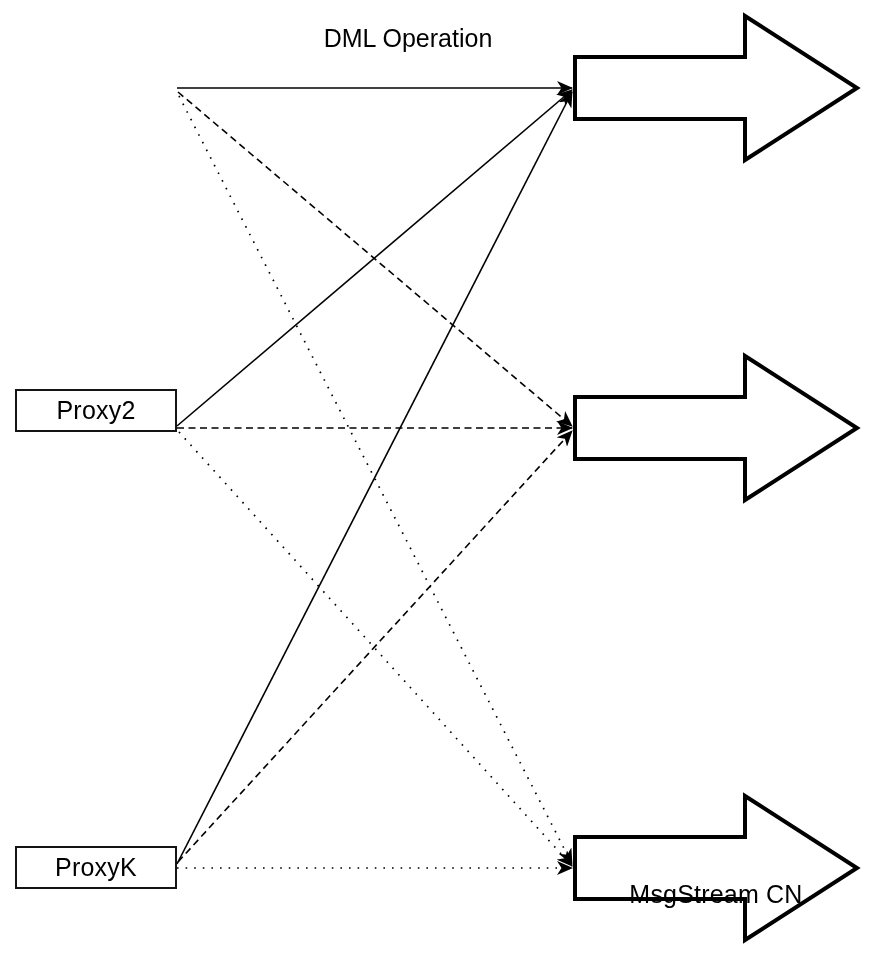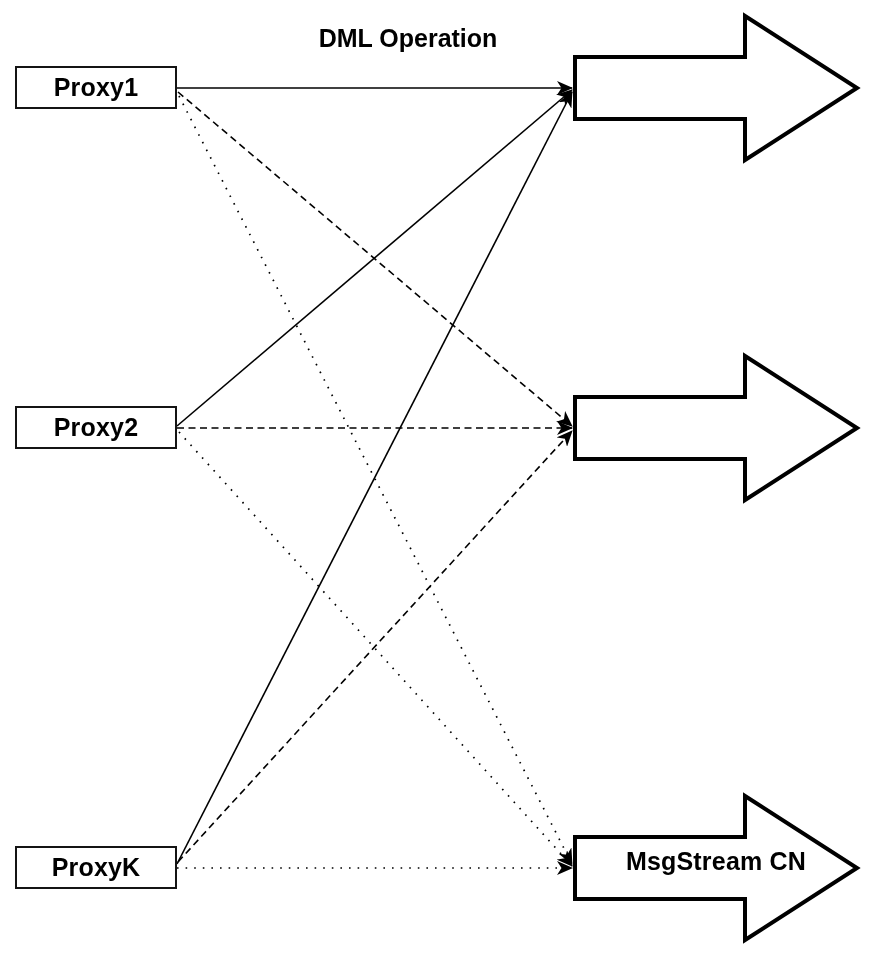--- a/index.html
+++ b/index.html
@@ -8,21 +8,20 @@
     background: #ffffff;
   }
   .canvas {
     position: relative;
     width: 875px;
     height: 956px;
     background: #ffffff;
     font-family: "Liberation Sans", sans-serif;
     color: #000000;
     overflow: hidden;
-    font-weight: bold;
   }
   .layer-svg {
     position: absolute;
     left: 0;
     top: 0;
     width: 875px;
     height: 956px;
   }
   .diagram-title {
     position: absolute;
@@ -42,37 +41,37 @@
     box-sizing: border-box;
     background: #ffffff;
     border: 2.5px solid #141414;
     display: flex;
     align-items: center;
     justify-content: center;
     font-size: 25px;
     letter-spacing: 0.2px;
   }
   .proxy-box.p1 { top: 66px; }
-  .proxy-box.p2 { top: 406px; }
+  .proxy-box.p2 { top: 389px; }
   .proxy-box.pk { top: 846px; }
   .stream-label {
     position: absolute;
     left: 575px;
     width: 282px;
     height: 62px;
     display: flex;
     align-items: center;
     justify-content: center;
     font-size: 25px;
     letter-spacing: 0.2px;
     pointer-events: none;
   }
   .stream-label.s1 { top: 57px; }
   .stream-label.s2 { top: 397px; }
-  .stream-label.sn { top: 830px; }
+  .stream-label.sn { top: 847px; align-items: flex-end; }
   .edge-line { stroke: #000000; fill: none; }
   .edge-solid  { stroke-width: 1.6; }
   .edge-dashed { stroke-width: 1.6; stroke-dasharray: 7 4.5; }
   .edge-dotted { stroke-width: 1.7; stroke-dasharray: 1.6 7; }
   .block-arrow {
     fill: #ffffff;
     stroke: #000000;
     stroke-width: 4;
     stroke-linejoin: miter;
   }
@@ -103,23 +102,20 @@
 
     <line class="edge-line edge-dotted" x1="179" y1="96" x2="572" y2="864" marker-end="url(#arrowhead)"></line>
     <line class="edge-line edge-dotted" x1="179" y1="432" x2="572" y2="866" marker-end="url(#arrowhead)"></line>
     <line class="edge-line edge-dotted" x1="177" y1="868" x2="572" y2="868" marker-end="url(#arrowhead)"></line>
   </svg>
 
   <div class="diagram-title">
     <div>DML Operation</div>
   </div>
 
-  <div class="proxy-box p1">
-    <span>Proxy1</span>
-  </div>
   <div class="proxy-box p2">
     <span>Proxy2</span>
   </div>
   <div class="proxy-box pk">
     <span>ProxyK</span>
   </div>
 
   <div class="stream-label sn">
     <span>MsgStream CN</span>
   </div>

